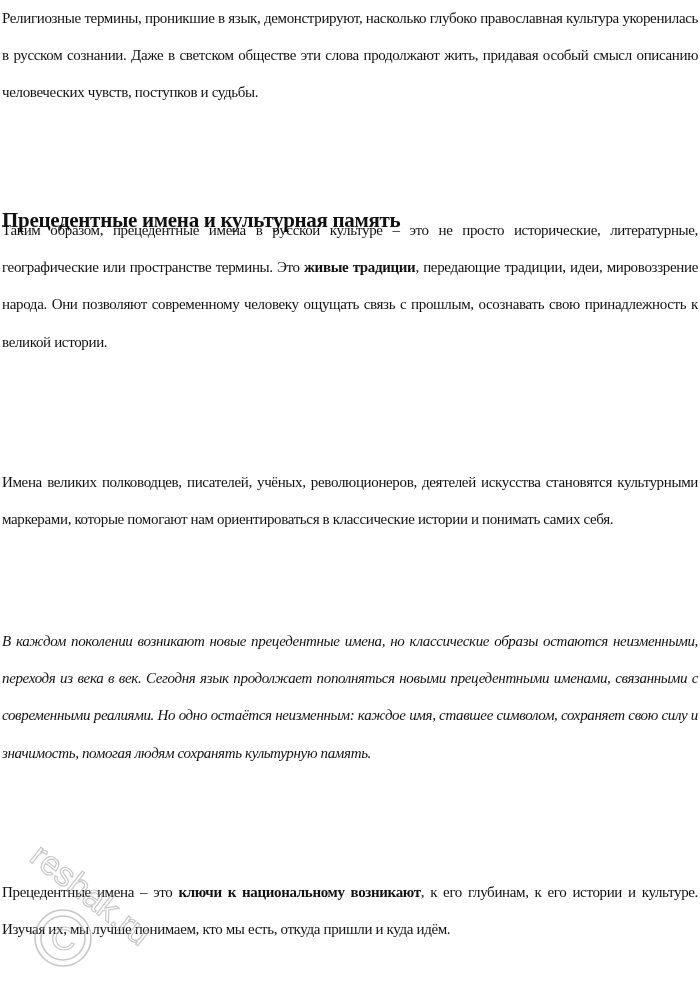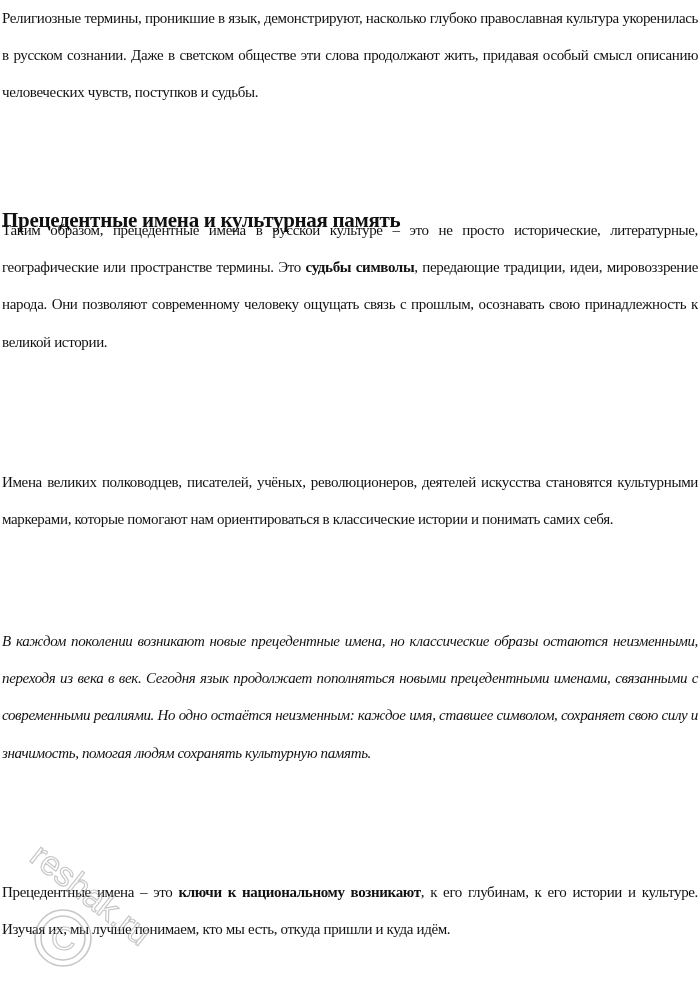--- a/index.html
+++ b/index.html
@@ -29,21 +29,21 @@
   }
 </style>
 </head>
 <body>
 
 <div class="doc">
   <p id="p1" class="p">Религиозные термины, проникшие в язык, демонстрируют, насколько глубоко православная культура укоренилась в русском сознании. Даже в светском обществе эти слова продолжают жить, придавая особый смысл описанию человеческих чувств, поступков и судьбы.</p>
 
   <h3 id="h1" class="h">Прецедентные имена и культурная память</h3>
 
-  <p id="p2" class="p"><span>Таким образом, прецедентные имена в русской культуре – это не просто исторические, литературные, географические или пространстве термины. Это </span><span class="b">судьбы символы</span><span>, передающие традиции, идеи, мировоззрение народа. Они позволяют современному человеку ощущать связь с прошлым, осознавать свою принадлежность к великой истории.</span></p>
+  <p id="p2" class="p"><span>Таким образом, прецедентные имена в русской культуре – это не просто исторические, литературные, географические или пространстве термины. Это </span><span class="b">живые традиции</span><span>, передающие традиции, идеи, мировоззрение народа. Они позволяют современному человеку ощущать связь с прошлым, осознавать свою принадлежность к великой истории.</span></p>
 
   <p id="p3" class="p">Имена великих полководцев, писателей, учёных, революционеров, деятелей искусства становятся культурными маркерами, которые помогают нам ориентироваться в классические истории и понимать самих себя.</p>
 
   <p id="p4" class="p">В каждом поколении возникают новые прецедентные имена, но классические образы остаются неизменными, переходя из века в век. Сегодня язык продолжает пополняться новыми прецедентными именами, связанными с современными реалиями. Но одно остаётся неизменным: каждое имя, ставшее символом, сохраняет свою силу и значимость, помогая людям сохранять культурную память.</p>
 
   <p id="p5" class="p"><span>Прецедентные имена – это </span><span class="b">ключи к национальному возникают</span><span>, к его глубинам, к его истории и культуре. Изучая их, мы лучше понимаем, кто мы есть, откуда пришли и куда идём.</span></p>
 </div>
 
 <div class="watermark">
   <svg width="150" height="160" viewBox="0 0 150 160">

